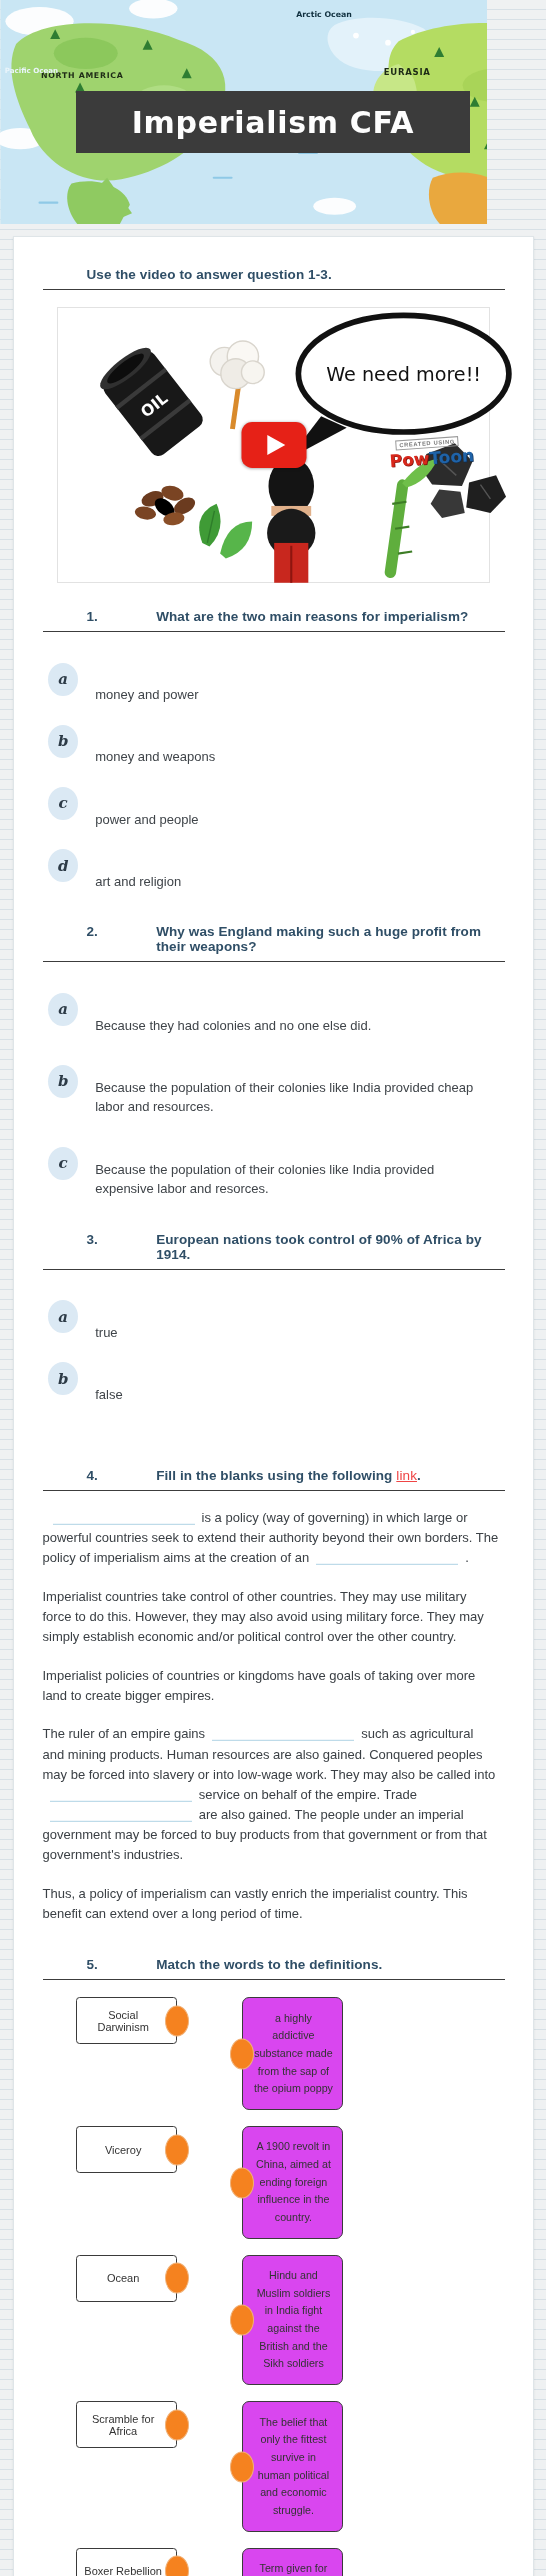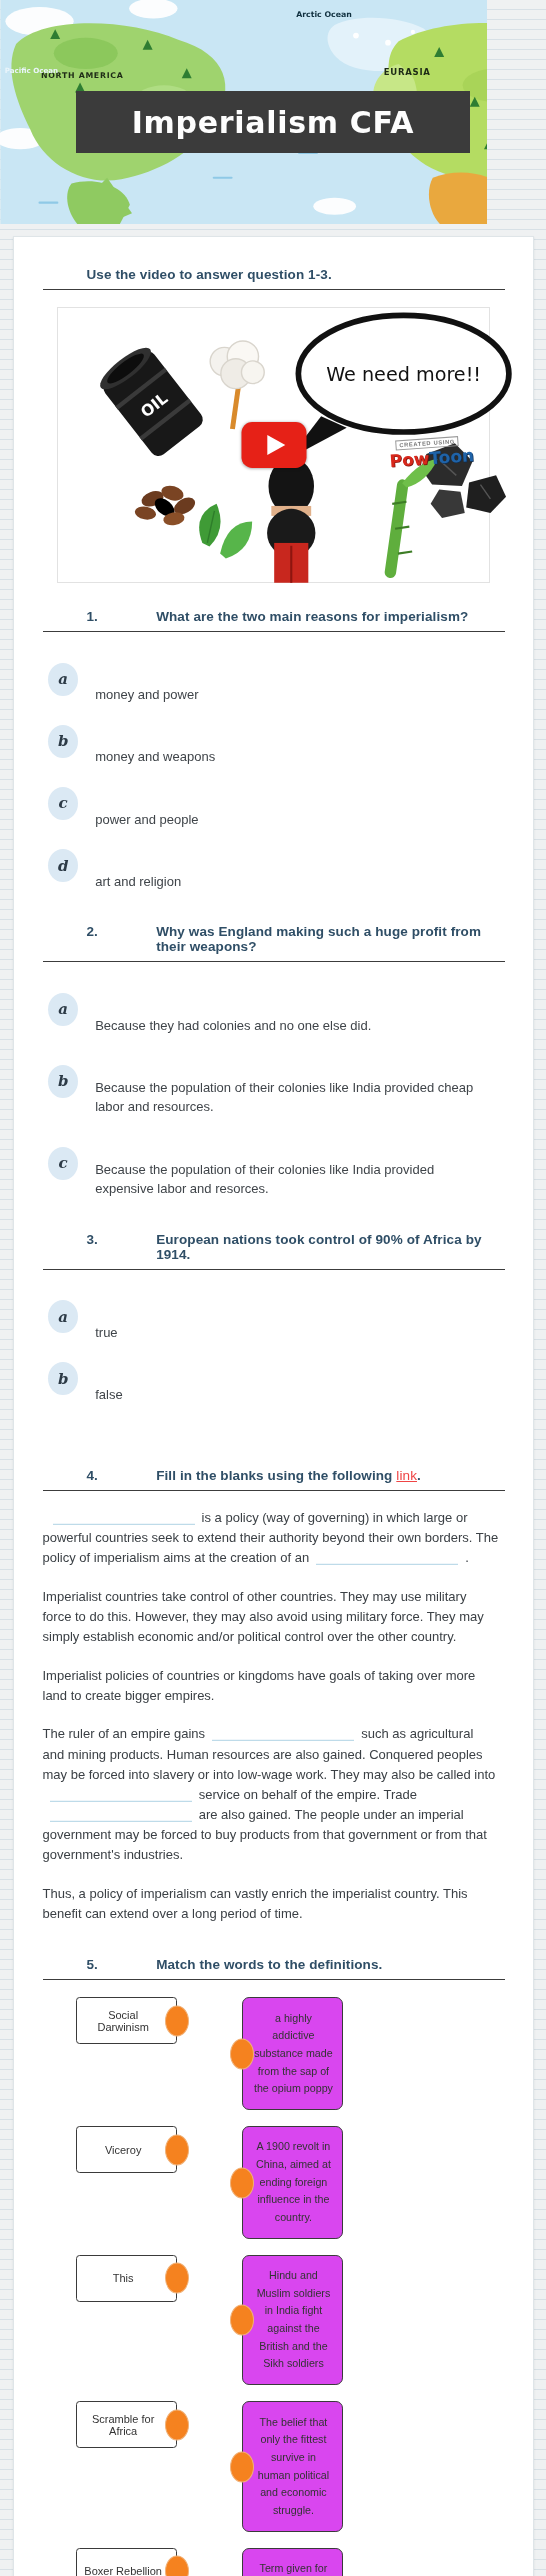--- a/index.html
+++ b/index.html
@@ -362,21 +362,21 @@
           <span class="dot dot-right"></span>
         </div>
         <div class="def-box">
           <span>A 1900 revolt in China, aimed at ending foreign influence in the country.</span>
           <span class="dot dot-left"></span>
         </div>
       </div>
 
       <div class="match-row">
         <div class="word-box">
-          <span>This</span>
+          <span>Ocean</span>
           <span class="dot dot-right"></span>
         </div>
         <div class="def-box">
           <span>Hindu and Muslim soldiers in India fight against the British and the Sikh soldiers</span>
           <span class="dot dot-left"></span>
         </div>
       </div>
 
       <div class="match-row">
         <div class="word-box">

